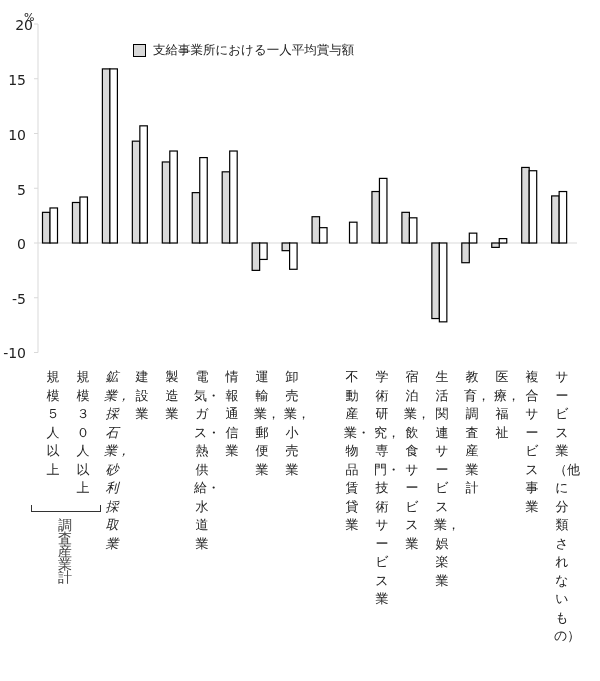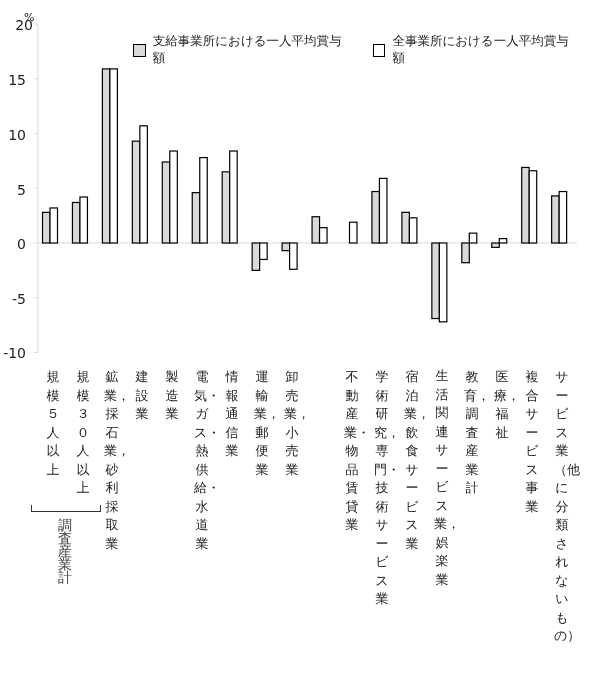--- a/index.html
+++ b/index.html
@@ -76,39 +76,35 @@
   <div class="tick-label" style="left:-4px;top:183px;">5</div>
   <div class="tick-label" style="left:-4px;top:237px;">0</div>
   <div class="tick-label" style="left:-4px;top:292px;">-5</div>
   <div class="tick-label" style="left:-4px;top:346px;">-10</div>
 
   <div class="legend">
     <div class="legend-item">
       <span class="swatch" style="background:#d9d9d9;"></span>
       <span>支給事業所における一人平均賞与額</span>
     </div>
-    <div class="legend-item">
-      <span class="swatch" style="background:#ffffff;"></span>
-      <span>全事業所における一人平均賞与額</span>
-    </div>
   </div>
 
   <div class="cat-label" style="left:45px;">規模５人以上</div>
   <div class="cat-label" style="left:75px;">規模３０人以上</div>
-  <div class="cat-label" style="left:104px;">鉱業，採石業，砂利採取業</div>
+  <div class="cat-label" style="left:104px;font-style:italic;">鉱業，採石業，砂利採取業</div>
   <div class="cat-label" style="left:134px;">建設業</div>
   <div class="cat-label" style="left:164px;">製造業</div>
   <div class="cat-label" style="left:194px;">電気・ガス・熱供給・水道業</div>
   <div class="cat-label" style="left:224px;">情報通信業</div>
   <div class="cat-label" style="left:254px;">運輸業，郵便業</div>
   <div class="cat-label" style="left:284px;">卸売業，小売業</div>
   <div class="cat-label" style="left:344px;">不動産業・物品賃貸業</div>
   <div class="cat-label" style="left:374px;">学術研究，専門・技術サービス業</div>
   <div class="cat-label" style="left:404px;">宿泊業，飲食サービス業</div>
-  <div class="cat-label" style="left:434px;font-family:Liberation Mono, monospace;">生活関連サービス業，娯楽業</div>
+  <div class="cat-label" style="left:434px;">生活関連サービス業，娯楽業</div>
   <div class="cat-label" style="left:464px;">教育，調査産業計</div>
   <div class="cat-label" style="left:494px;">医療，福祉</div>
   <div class="cat-label" style="left:524px;">複合サービス事業</div>
   <div class="cat-label" style="left:554px;">サービス業（他に分類されないもの）</div>
 
   <div class="bracket"></div>
   <div class="group-caption">調査産業計</div>
 </div>
 
 </body></html>

